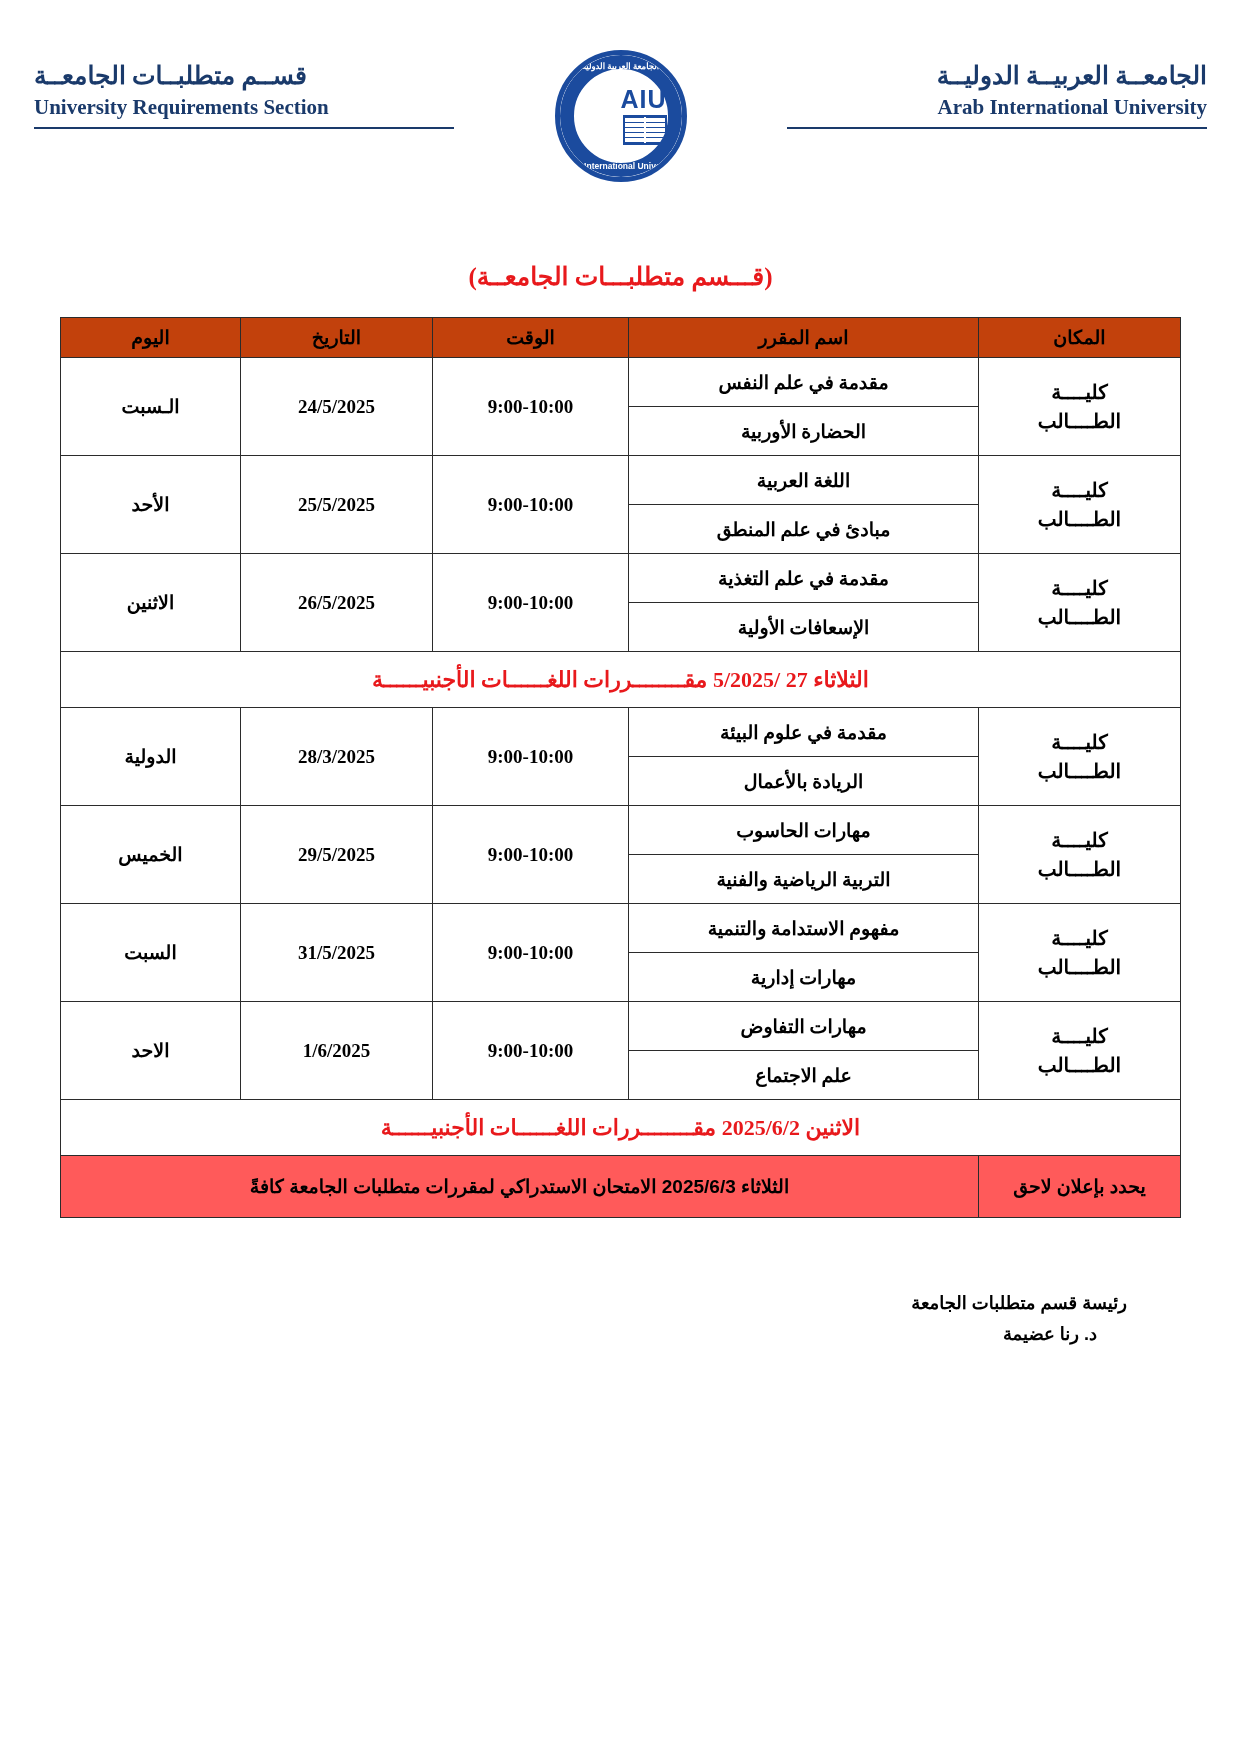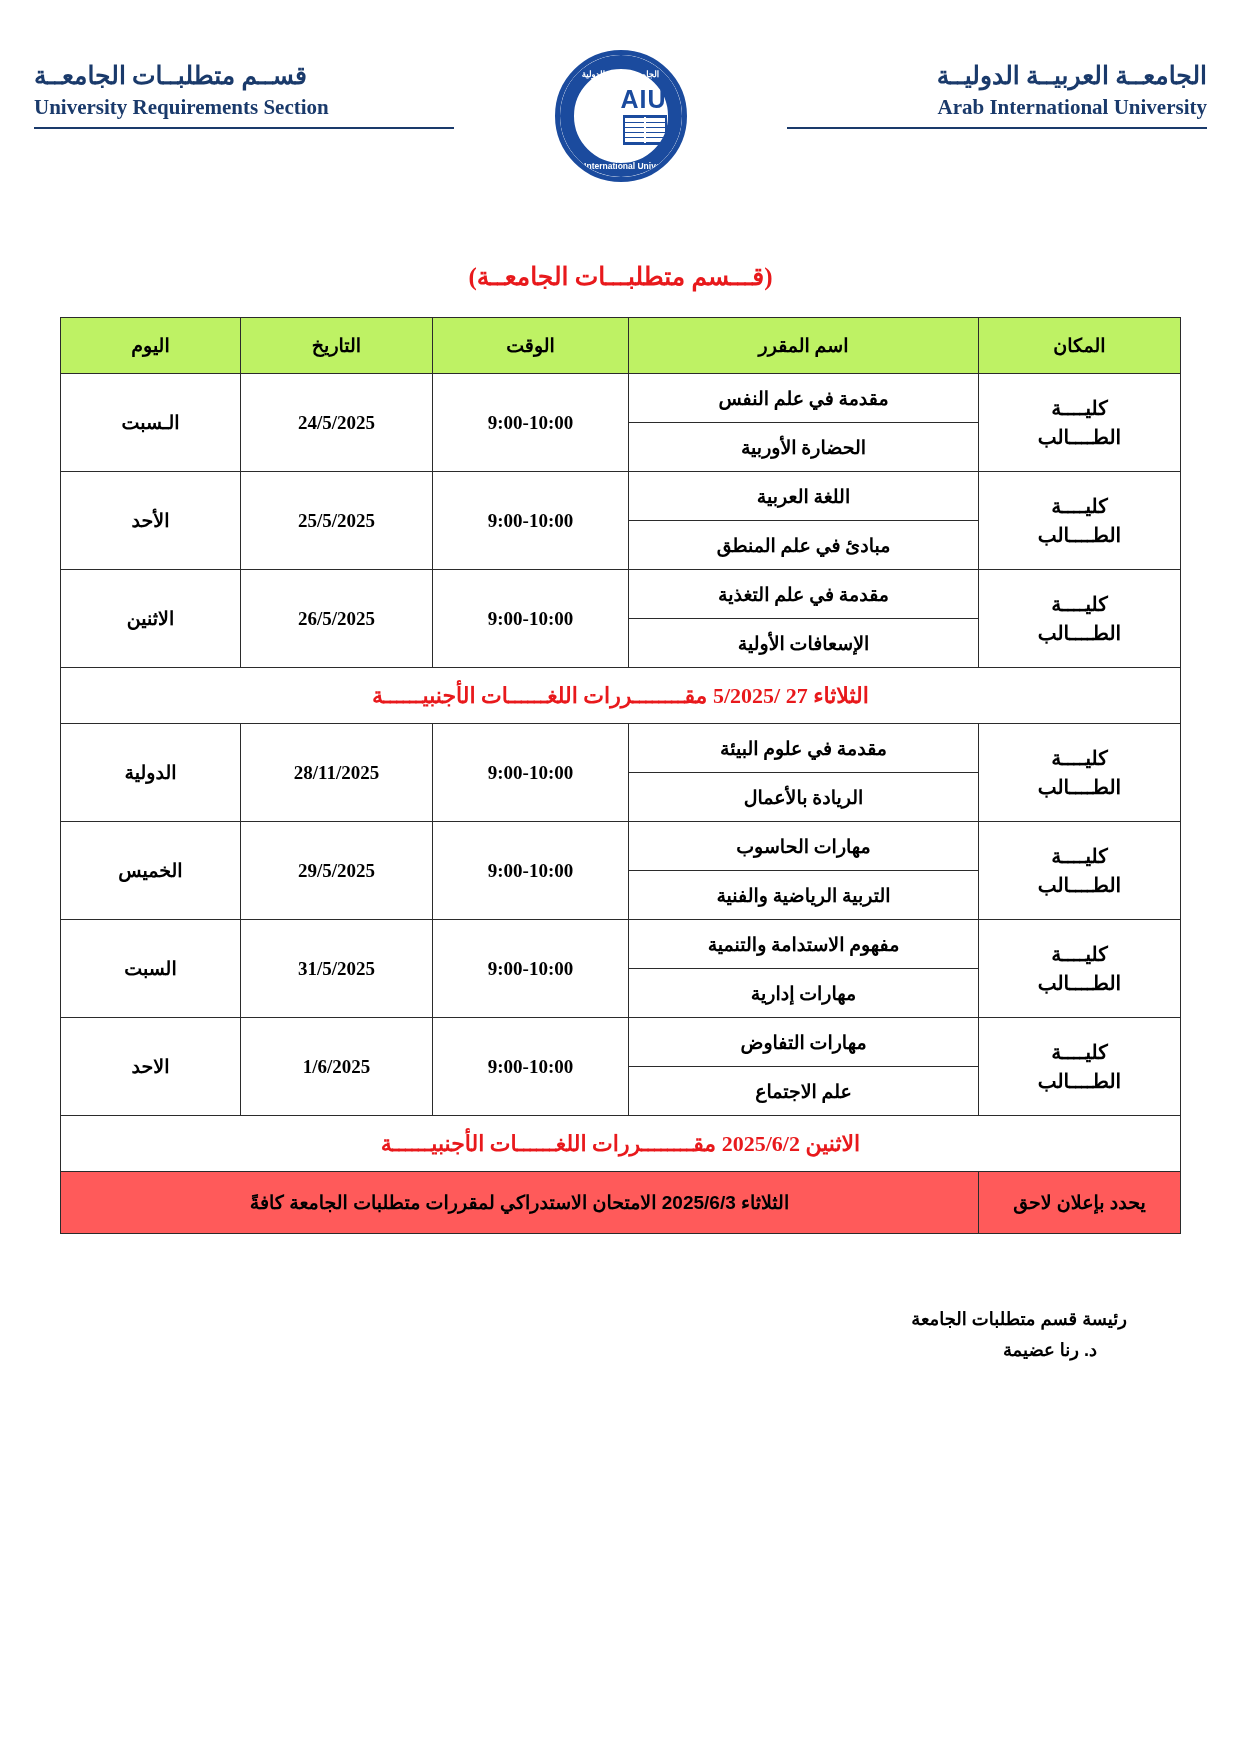--- a/index.html
+++ b/index.html
@@ -116,21 +116,21 @@
   .logo .ring-ar, .logo .ring-en {
     position: absolute;
     width: 100%;
     text-align: center;
     color: #fff;
     font-size: 8.5px;
     font-weight: bold;
     z-index: 4;
     font-family: "Liberation Sans", sans-serif;
   }
-  .logo .ring-ar { top: 14px; }
+  .logo .ring-ar { top: 6px; }
   .logo .ring-en { bottom: 6px; }
 
   
   .title-block {
     margin-top: 96px;
     text-align: center;
   }
   .doc-title {
     font-size: 29px;
     font-weight: bold;
@@ -155,22 +155,22 @@
   }
   table.sched td, table.sched th {
     border: 1px solid #2b2b2b;
     text-align: center;
     vertical-align: middle;
     font-size: 19px;
     font-weight: bold;
     padding: 4px 6px;
   }
   thead th {
-    background: #bef264;
-    height: 56px;
+    background: #c2410c;
+    height: 40px;
     font-size: 20px;
   }
   col.c-day    { width: 180px; }
   col.c-date   { width: 192px; }
   col.c-time   { width: 196px; }
   col.c-course { width: 350px; }
   col.c-place  { width: 202px; }
 
   td.day, td.date, td.time {
     font-size: 20px;
@@ -328,21 +328,21 @@
 
       <tr>
         <td class="place-cell" rowspan="2">
           <div class="place-inner">
             <span>كليــــة</span>
             <span>الطــــالب</span>
           </div>
         </td>
         <td class="course">مقدمة في علوم البيئة</td>
         <td class="time" rowspan="2">9:00-10:00</td>
-        <td class="date" rowspan="2">28/11/2025</td>
+        <td class="date" rowspan="2">28/3/2025</td>
         <td class="day" rowspan="2">الدولية</td>
       </tr>
       <tr>
         <td class="course">الريادة بالأعمال</td>
       </tr>
 
       <tr>
         <td class="place-cell" rowspan="2">
           <div class="place-inner">
             <span>كليــــة</span>

